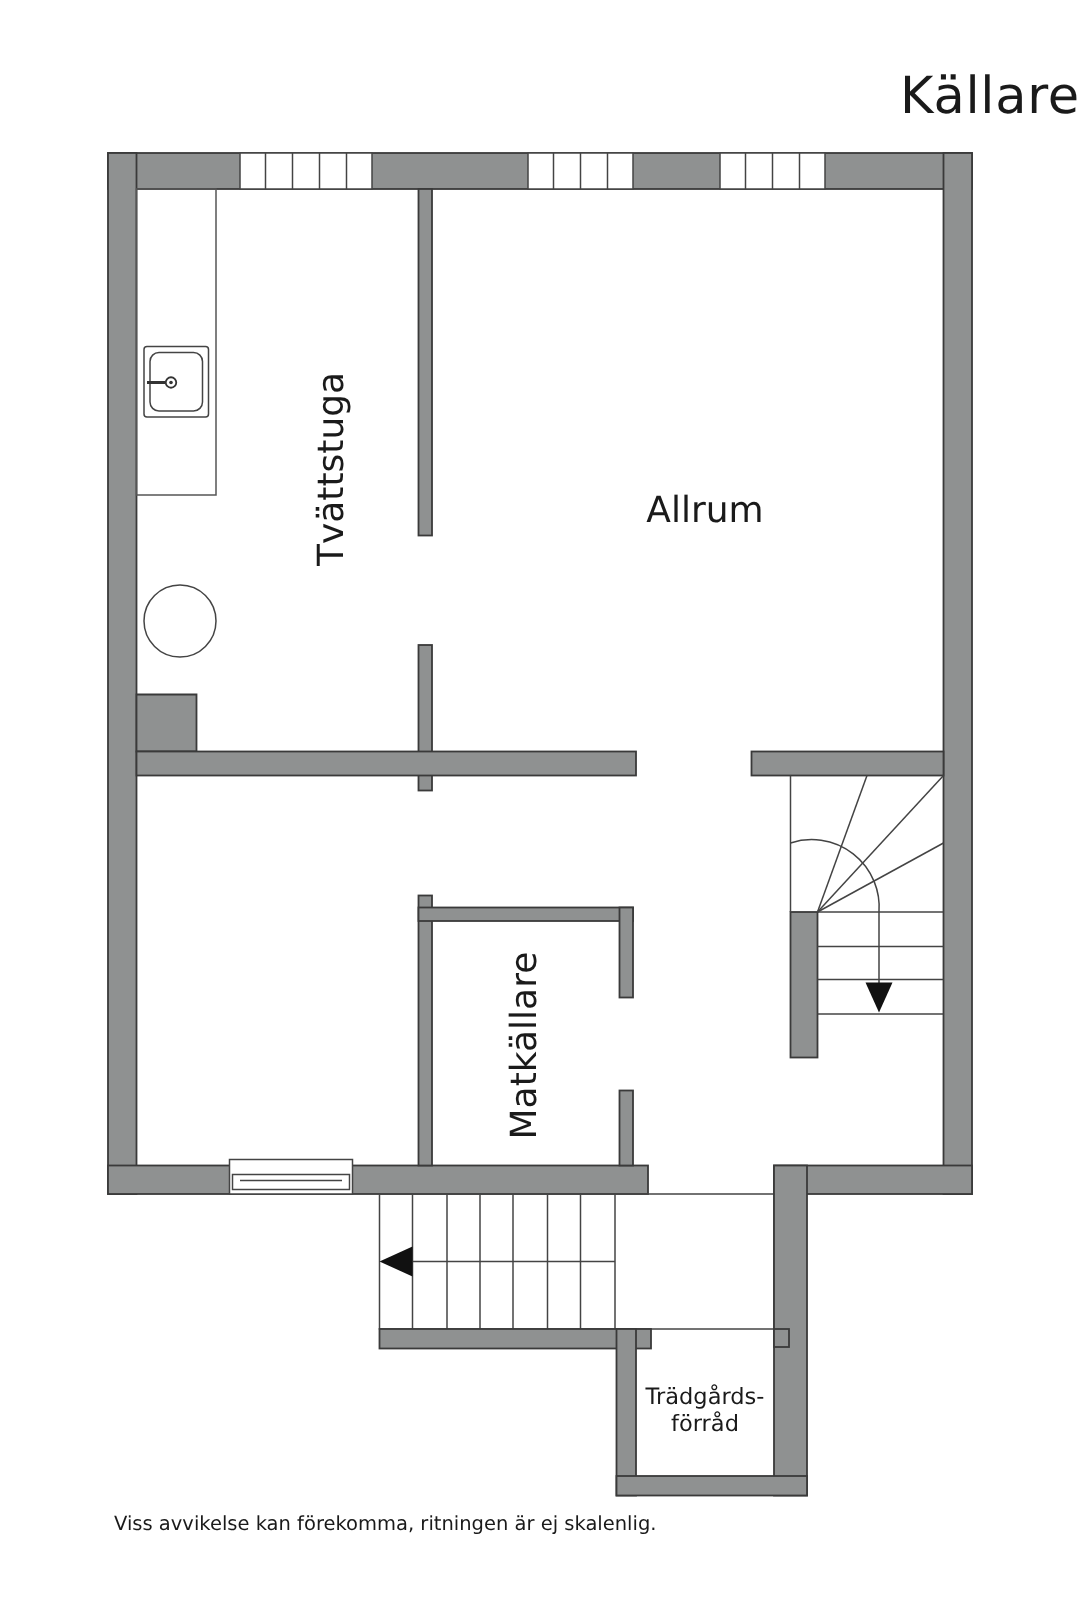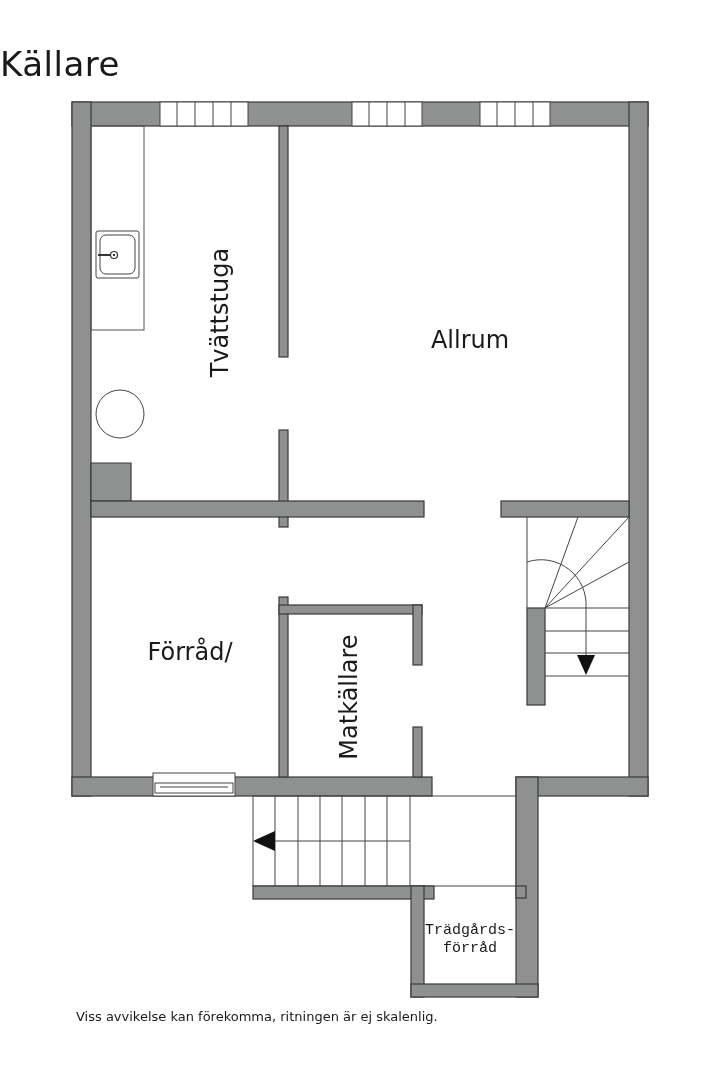--- a/index.html
+++ b/index.html
@@ -1,18 +1,18 @@
 <!DOCTYPE html>
 <html><head>
 <meta charset="utf-8">
 <style>
   html, body { margin: 0; padding: 0; background: #ffffff; }
   body { width: 720px; height: 1080px; position: relative; overflow: hidden;
          font-family: "DejaVu Sans", "Liberation Sans", sans-serif; color: #1a1a1a; }
-  .title { position: absolute; left: 0; top: 44px; width: 720px; text-align: left;
+  .title { position: absolute; left: 0; top: 44px; width: 720px; text-align: right;
            font-size: 34px; font-weight: normal; letter-spacing: 0.5px; }
   svg.plan { position: absolute; left: 0; top: 0; }
   .wall { fill: #8f9191; stroke: #3a3a3a; stroke-width: 1.2; }
   .thin { fill: none; stroke: #444; stroke-width: 1; }
   .win { fill: #ffffff; stroke: #444; stroke-width: 1; }
   .lbl { position: absolute; font-size: 24px; white-space: nowrap; line-height: 1.22; text-align: center; }
   .vert { transform: rotate(-90deg); transform-origin: center center; }
   .small { font-size: 15px; }
   .note { position: absolute; left: 76px; top: 1009px; font-size: 13px; }
 </style>
@@ -126,21 +126,20 @@
   <g>
     <rect class="win" x="153" y="773" width="82" height="23"></rect>
     <rect class="win" x="155" y="783" width="78" height="10"></rect>
     <line class="thin" x1="160" y1="787" x2="228" y2="787"></line>
   </g>
 </svg>
 
 <div class="lbl vert" style="left:151px; top:298px; width:140px;">Tvättstuga</div>
 <div class="lbl" style="left:415px; top:326px; width:110px;">Allrum</div>
 <div class="lbl" style="left:110px; top:638px; width:160px;">
-  <div>Förråd/</div>
 </div>
 <div class="lbl vert" style="left:290px; top:685px; width:120px;">Matkällare</div>
-<div class="lbl small" style="left:424px; top:922px; width:92px;font-family:Liberation Mono, monospace;">
+<div class="lbl small" style="left:424px; top:922px; width:92px;">
   <div>Trädgårds-</div>
   <div>förråd</div>
 </div>
 
 <div class="note">Viss avvikelse kan förekomma, ritningen är ej skalenlig.</div>
 
 </body></html>

